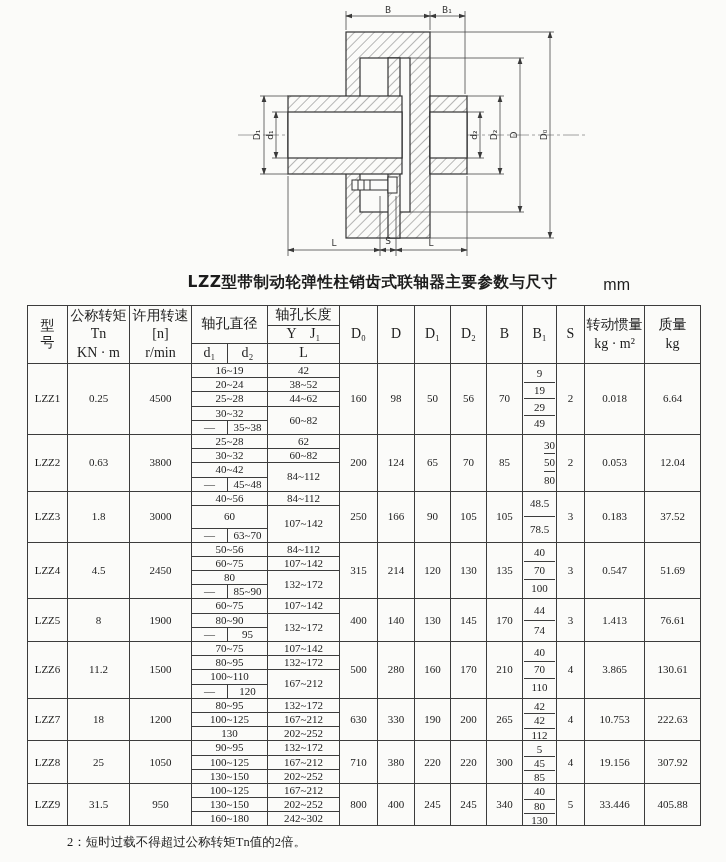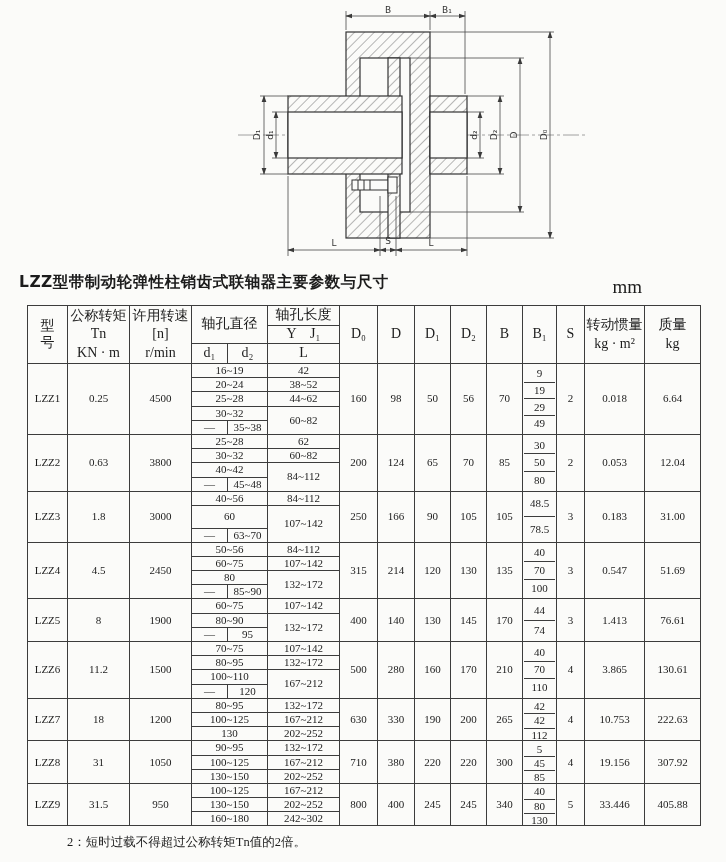--- a/index.html
+++ b/index.html
@@ -4,27 +4,27 @@
 <style>
   html,body{margin:0;padding:0;}
   body{
     width:726px; min-height:862px; background:#fbfbf9; color:#1c1c1c;
     font-family:"Liberation Serif","DejaVu Serif",serif;
     position:relative; overflow:hidden;
   }
   
   .titlebar{position:relative; height:28px; margin-top:2px;}
   .doc-title{
-    display:block; text-align:left; padding-left:19px;
+    display:block; text-align:center; padding-left:19px;
     font-family:"DejaVu Sans","Liberation Sans",sans-serif;
     font-weight:bold; font-size:15.5px; letter-spacing:0.5px;
   }
   .unit-label{
-    position:absolute; right:84px; top:4px; font-size:19px;
-    font-family:Liberation Serif, serif;
+    position:absolute; right:96px; top:4px; font-size:16px;
+    font-family:Liberation Sans, sans-serif;
   }
   
   table.spec{
     border-collapse:collapse; table-layout:fixed;
     width:673px; margin:5px 0 0 27px;
     font-size:11px;
   }
   table.spec th, table.spec td{
     border:1px solid #3c3c3c; padding:0 1px;
     text-align:center; vertical-align:middle;
@@ -258,21 +258,21 @@
         <td rowspan="4">0.63</td>
         <td rowspan="4">3800</td>
         <td colspan="2">25~28</td>
         <td>62</td>
         <td rowspan="4">200</td>
         <td rowspan="4">124</td>
         <td rowspan="4">65</td>
         <td rowspan="4">70</td>
         <td rowspan="4">85</td>
         <td rowspan="4" class="b1c">
-          <div class="b1s" style="height: 52px;">
+          <div class="b1s" style="height: 52px; align-items: flex-end;">
             <div>30</div>
             <div>50</div>
             <div>80</div>
           </div>
         </td>
         <td rowspan="4">2</td>
         <td rowspan="4">0.053</td>
         <td rowspan="4">12.04</td>
       </tr>
       <tr class="br">
@@ -299,21 +299,21 @@
         <td rowspan="3">105</td>
         <td rowspan="3">105</td>
         <td rowspan="3" class="b1c">
           <div class="b1s" style="height: 50px;">
             <div>48.5</div>
             <div>78.5</div>
           </div>
         </td>
         <td rowspan="3">3</td>
         <td rowspan="3">0.183</td>
-        <td rowspan="3">31.00</td>
+        <td rowspan="3">37.52</td>
       </tr>
       <tr class="br">
         <td colspan="2">60</td>
         <td rowspan="2">107~142</td>
       </tr>
       <tr class="br">
         <td>—</td>
         <td>63~70</td>
       </tr>
       <tr class="br">
@@ -438,21 +438,21 @@
       <tr class="br">
         <td colspan="2">100~125</td>
         <td>167~212</td>
       </tr>
       <tr class="br">
         <td colspan="2">130</td>
         <td>202~252</td>
       </tr>
       <tr class="br">
         <td rowspan="3">LZZ8</td>
-        <td rowspan="3">31</td>
+        <td rowspan="3">25</td>
         <td rowspan="3">1050</td>
         <td colspan="2">90~95</td>
         <td>132~172</td>
         <td rowspan="3">710</td>
         <td rowspan="3">380</td>
         <td rowspan="3">220</td>
         <td rowspan="3">220</td>
         <td rowspan="3">300</td>
         <td rowspan="3" class="b1c">
           <div class="b1s" style="height: 38.5px;">

